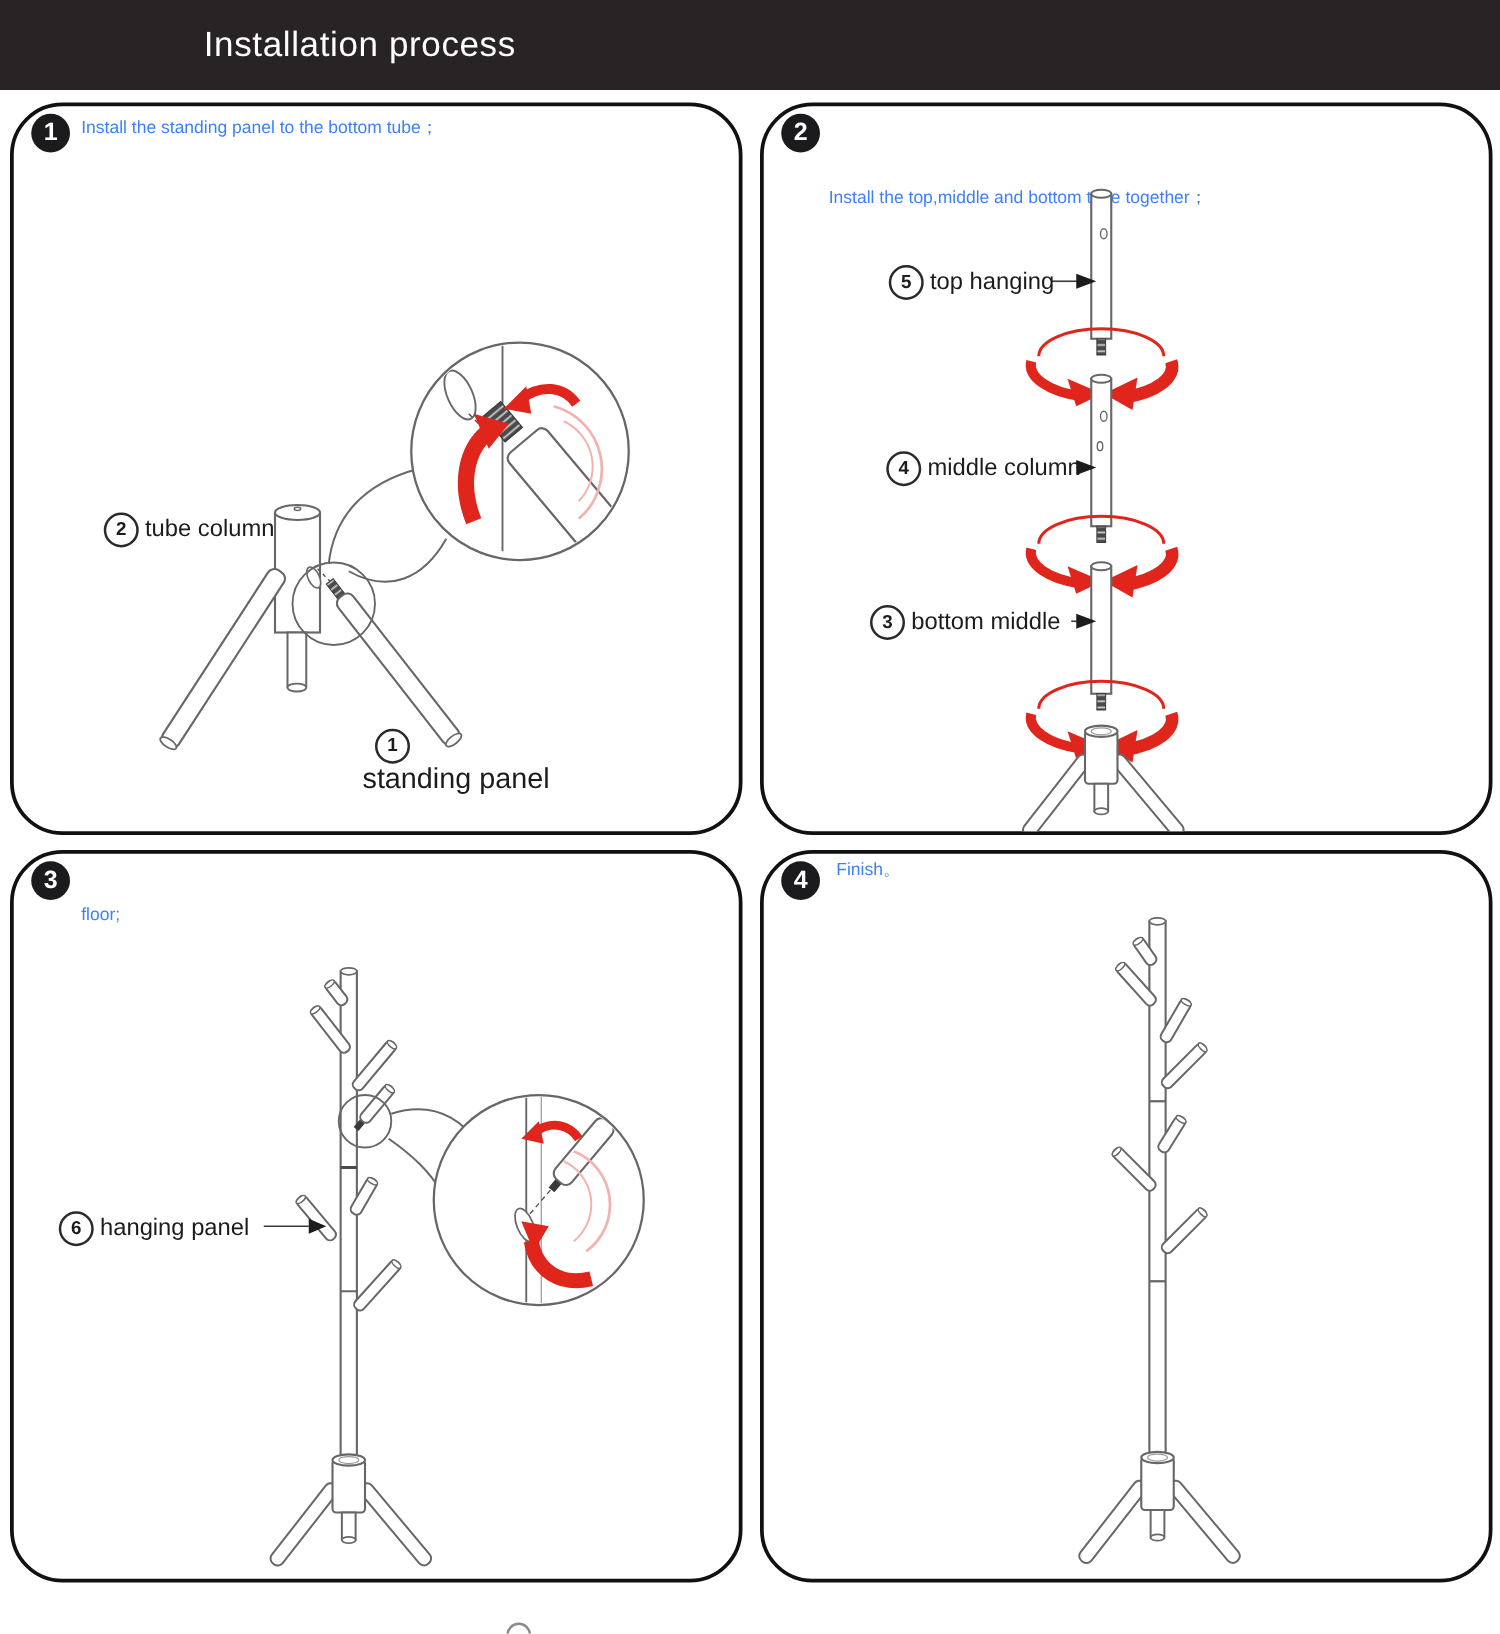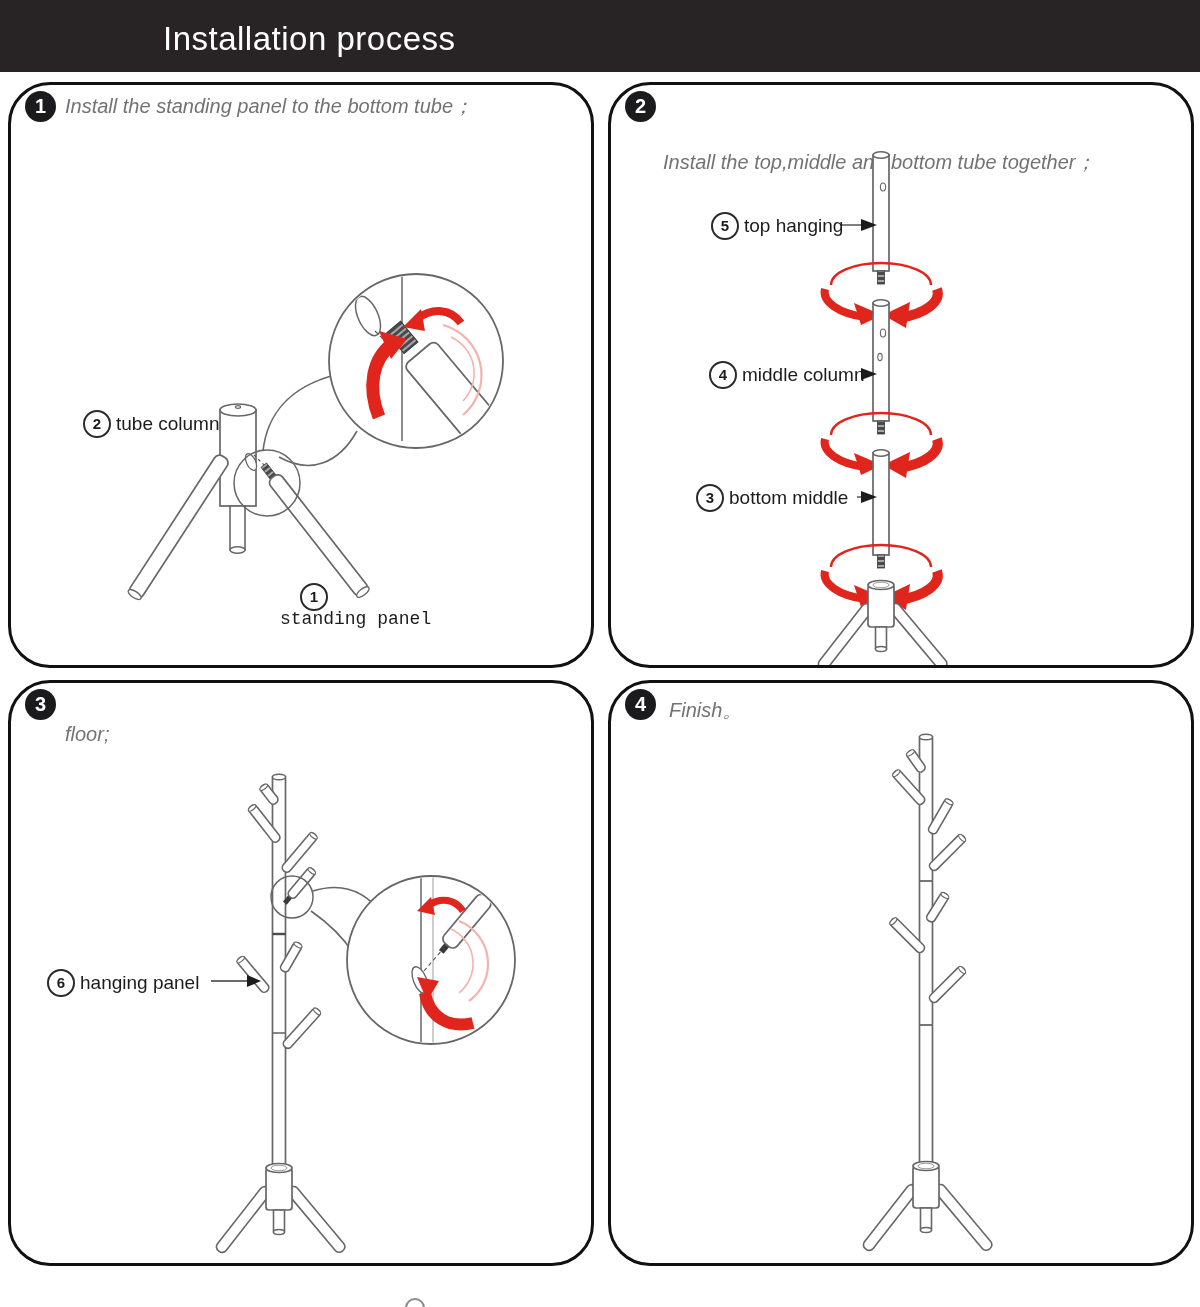--- a/index.html
+++ b/index.html
@@ -1,25 +1,25 @@
 <!DOCTYPE html>
 <html><head>
 <meta charset="utf-8">
 <style>
   html,body{margin:0;padding:0;background:#fff;}
   .page{position:relative;width:1200px;height:1307px;background:#ffffff;overflow:hidden;
         font-family:"Liberation Sans", sans-serif;color:#1c1c1e;}
   .header{position:absolute;left:0;top:0;width:1200px;height:72px;background:#282426;}
-  .header-title{position:absolute;left:163px;top:20px;font-size:33px;color:#ffffff;letter-spacing:0.5px;}
+  .header-title{position:absolute;left:163px;top:20px;font-size:28px;color:#ffffff;letter-spacing:0.5px;}
   .panel{position:absolute;width:586px;height:586px;border:3px solid #111111;border-radius:42px;
          background:#fff;box-sizing:border-box;}
   .p1{left:8px;top:82px;} .p2{left:608px;top:82px;} .p3{left:8px;top:680px;} .p4{left:608px;top:680px;}
   .badge{position:absolute;left:14px;top:6px;width:31px;height:31px;border-radius:50%;background:#1b1b1d;
          color:#fff;font-size:20px;font-weight:bold;text-align:center;line-height:31px;}
-  .ptitle{position:absolute;font-size:20px;color:#737373;white-space:nowrap;font-style:italic;}
+  .ptitle{position:absolute;font-size:14px;color:#3b82f6;white-space:nowrap;}
   .draw{position:absolute;left:0;top:0;width:580px;height:580px;}
   .plabel{position:absolute;display:flex;align-items:center;gap:5px;font-size:19px;white-space:nowrap;}
   .cnum{display:inline-block;width:24px;height:24px;border:2px solid #2a2a2c;border-radius:50%;
         font-size:15px;font-weight:bold;text-align:center;line-height:24px;flex:0 0 auto;}
   .cutoff{position:absolute;left:405px;top:1298px;width:16px;height:16px;border:2px solid #8a8a8d;border-radius:50%;}
 </style>
 </head>
 <body>
 
 <div class="page">
@@ -111,21 +111,21 @@
         <rect x="-7.5" y="0" width="15" height="148" rx="6" fill="#fff" stroke="#67676a" stroke-width="1.7"></rect>
         <ellipse cx="0" cy="146" rx="7.5" ry="3.2" fill="#fff" stroke="#67676a" stroke-width="1.4"></ellipse>
       </g>
       <circle cx="256" cy="398" r="33" fill="none" stroke="#67676a" stroke-width="1.5"></circle>
     </svg>
     <div class="plabel" style="left:72px;top:325px;">
       <span class="cnum">2</span>
       <span>tube column</span>
     </div>
     <div style="position:absolute;left:289px;top:498px;" class="cnum">1</div>
-    <div style="position:absolute;left:269px;top:524px;font-size:18px;font-family:Liberation Mono, monospace;">standing panel</div>
+    <div style="position:absolute;left:279px;top:524px;font-size:23px;">standing panel</div>
   </div>
 
   <div class="panel p2">
     <div class="badge">2</div>
     <div class="ptitle" style="left:52px;top:64px;">Install the top,middle and bottom tube together；</div>
     <svg class="draw" viewBox="0 0 580 580">
 
       <g>
         <rect x="262" y="70" width="16" height="116" fill="#fff" stroke="#67676a" stroke-width="1.7"></rect>
         <ellipse cx="270" cy="70" rx="8" ry="3.2" fill="#fff" stroke="#67676a" stroke-width="1.5"></ellipse>
@@ -265,21 +265,21 @@
       </g>
     </svg>
     <div class="plabel" style="left:36px;top:286px;">
       <span class="cnum">6</span>
       <span>hanging panel</span>
     </div>
   </div>
 
   <div class="panel p4">
     <div class="badge">4</div>
-    <div class="ptitle" style="left:58px;top:14px;text-align:right;">Finish。</div>
+    <div class="ptitle" style="left:58px;top:4px;text-align:right;">Finish。</div>
     <svg class="draw" viewBox="0 0 580 580">
       <g>
         <rect x="308.5" y="54" width="13" height="429" fill="#fff" stroke="#67676a" stroke-width="1.7"></rect>
         <ellipse cx="315" cy="54" rx="6.5" ry="2.8" fill="#fff" stroke="#67676a" stroke-width="1.4"></ellipse>
         <line x1="308.5" y1="198" x2="321.5" y2="198" stroke="#67676a" stroke-width="1.8"></line>
         <line x1="308.5" y1="342" x2="321.5" y2="342" stroke="#67676a" stroke-width="1.8"></line>
         <g transform="translate(312,88) rotate(-35)">
             <rect x="-4.5" y="-24" width="9" height="24" rx="4" fill="#fff" stroke="#67676a" stroke-width="1.6"></rect>
             <ellipse cx="0" cy="-22" rx="4.5" ry="2" fill="#fff" stroke="#67676a" stroke-width="1.2"></ellipse>
           </g>

